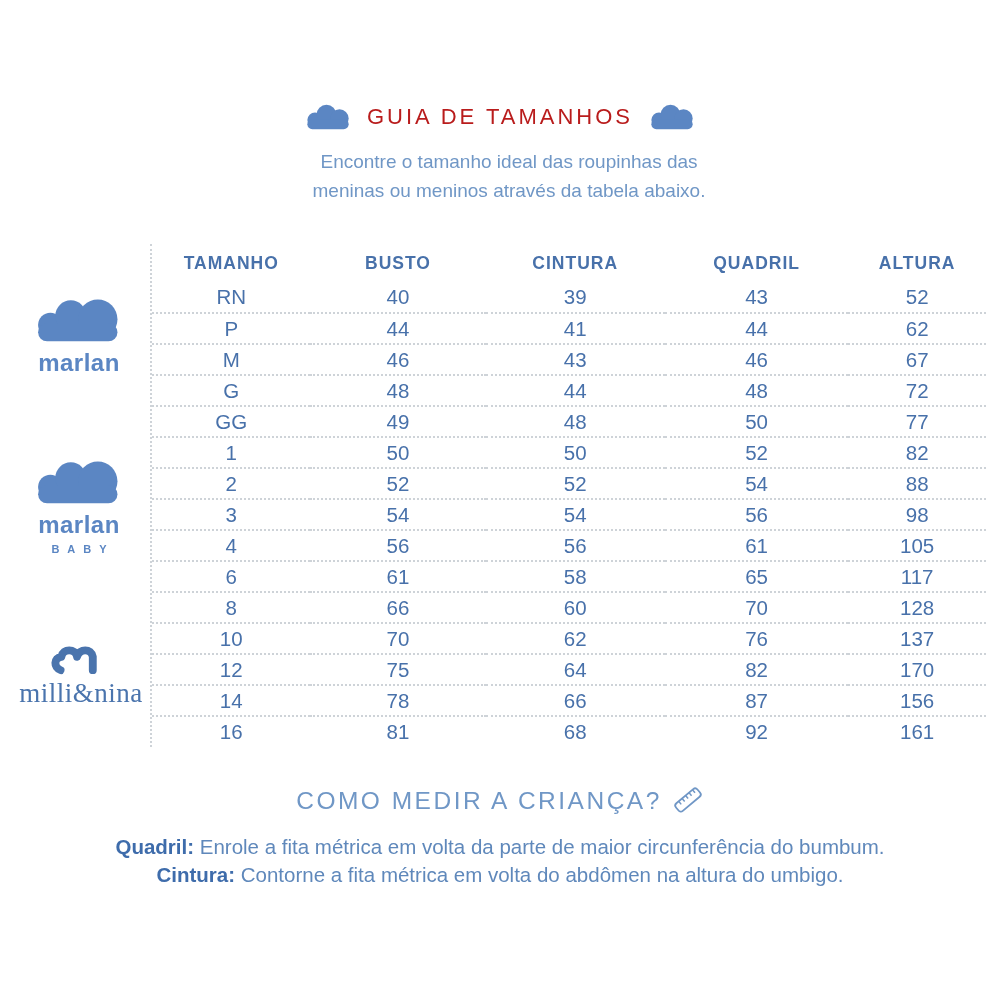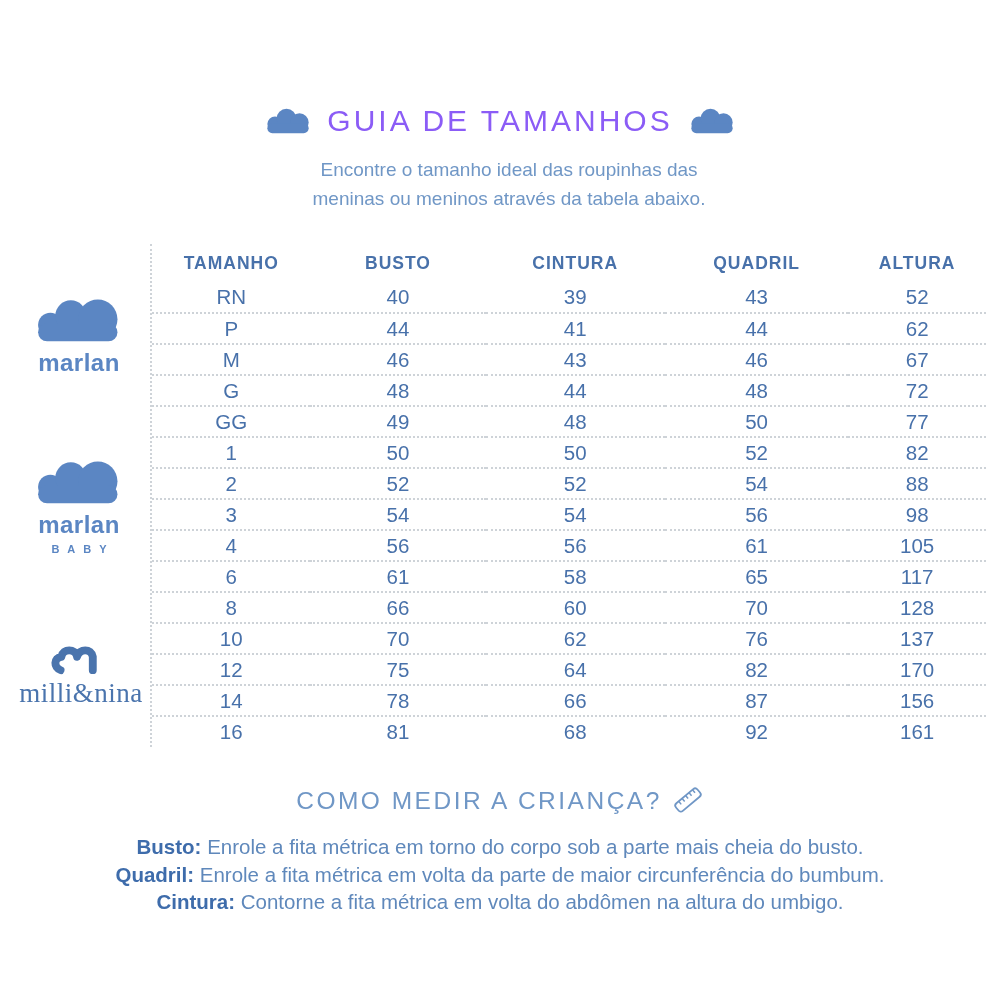--- a/index.html
+++ b/index.html
@@ -3,21 +3,21 @@
 <meta charset="utf-8">
 <style>
   * { margin:0; padding:0; box-sizing:border-box; }
   html,body { background:#ffffff; }
   body { font-family:"Liberation Sans", sans-serif; }
   .page { position:relative; width:1000px; height:1000px; background:#ffffff; overflow:hidden; margin:0 auto; }
 
   
   .header { position:absolute; top:104px; left:0; width:100%; text-align:center; }
   .title-row { display:flex; align-items:center; justify-content:center; gap:16px; color:#6b92c4; }
-  .page-title { font-size:30px; font-weight:400; letter-spacing:3px; color:#8b5cf6; }
+  .page-title { font-size:22px; font-weight:400; letter-spacing:3px; color:#b91c1c; }
   .cloud-sm { width:46px; height:26px; fill:#5b86c3; }
   .subtitle { margin-top:17px; font-size:19px; line-height:1.55; color:#7097c6;margin-left:18px; }
 
   
   .brand { position:absolute; text-align:center; color:#5b86c3; }
   .brand-cloud { width:90px; height:56px; fill:#5b86c3; display:block; margin:0 auto; }
   .brand-word { font-size:24px; font-weight:700; letter-spacing:.5px; margin-top:1px; color:#5b86c3; }
   .brand-marlan { left:26px; top:292px; width:106px; }
   .brand-marlan-baby { left:26px; top:454px; width:106px; }
   .brand-sub { font-size:11px; font-weight:700; letter-spacing:8px; margin-top:4px; padding-left:8px; color:#5b86c3; }
@@ -223,18 +223,17 @@
 
   <h2 class="howto-title">
     <span>COMO MEDIR A CRIANÇA?</span><svg class="ruler" width="32" height="32" viewBox="0 0 32 32" aria-hidden="true">
       <g transform="rotate(-40 16 16)" fill="none" stroke="#7097c6" stroke-width="1.8">
         <rect x="2" y="11" width="28" height="10" rx="3"></rect>
         <path d="M8 11v4 M12.5 11v4 M17 11v4 M21.5 11v4 M26 11v4" stroke-width="1.5"></path>
       </g>
     </svg>
   </h2>
   <div class="instructions">
-      <p><strong>Busto:</strong> <span>Enrole a fita métrica em torno do corpo sob a parte mais cheia do busto.</span></p>
       <p><strong>Quadril:</strong> <span>Enrole a fita métrica em volta da parte de maior circunferência do bumbum.</span></p>
       <p><strong>Cintura:</strong> <span>Contorne a fita métrica em volta do abdômen na altura do umbigo.</span></p>
     </div>
 
 </div>
 
 </body></html>

